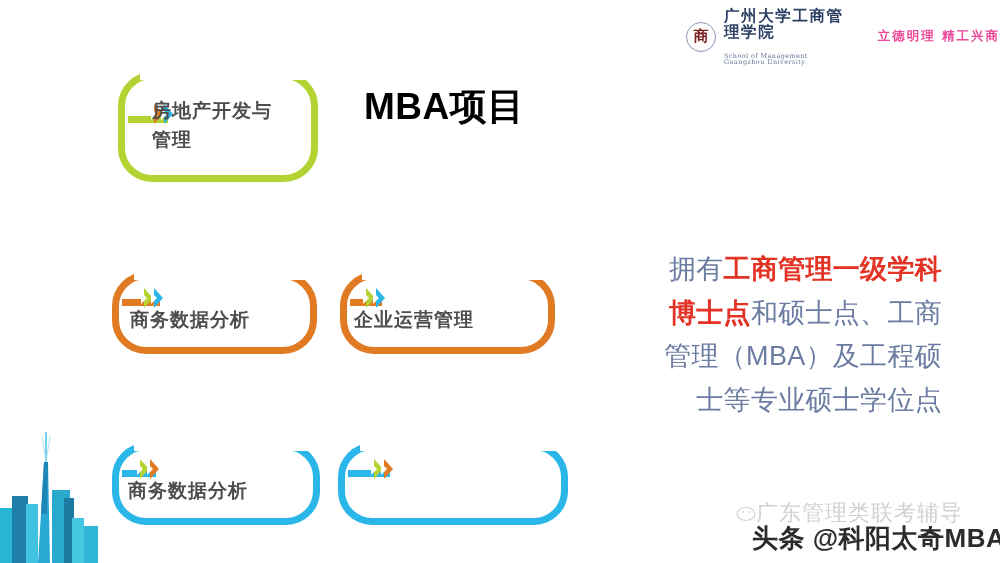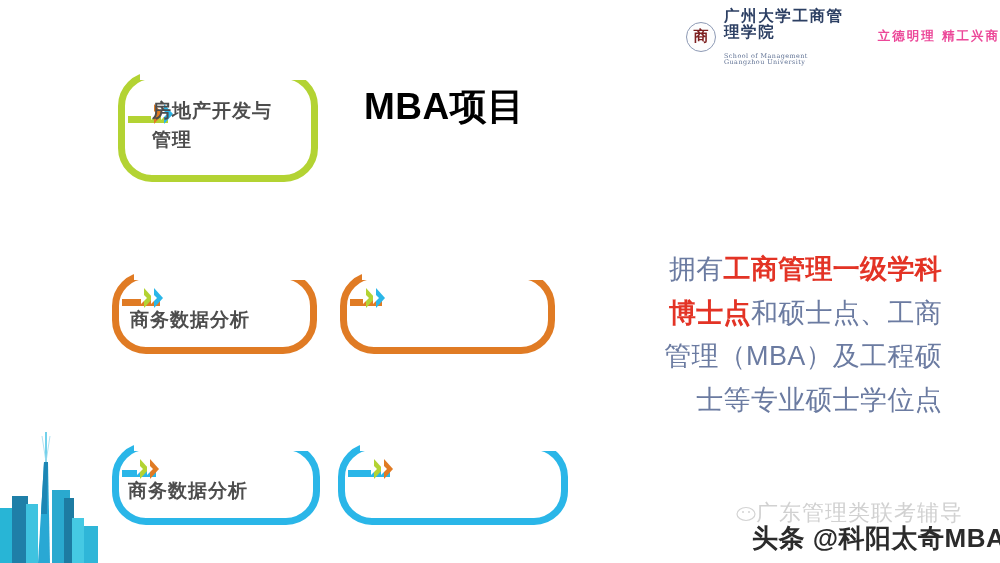--- a/index.html
+++ b/index.html
@@ -200,20 +200,21 @@
 </div>
 
 <div class="prog-box" id="box-operations">
   <div class="prog-frame"></div>
   <div class="frame-notch"></div>
   <div class="frame-stub"></div>
   <div class="chevrons">
     <span class="chev" style="border-left-color:#b3d333;"></span>
     <span class="chev" style="border-left-color:#2ab6e8;"></span>
   </div>
+  <div class="prog-label">企业运营管理</div>
 </div>
 
 <div class="prog-box" id="box-innovation">
   <div class="prog-frame"></div>
   <div class="frame-notch"></div>
   <div class="frame-stub"></div>
   <div class="chevrons">
     <span class="chev" style="border-left-color:#b3d333;"></span>
     <span class="chev" style="border-left-color:#e07b24;"></span>
   </div>

